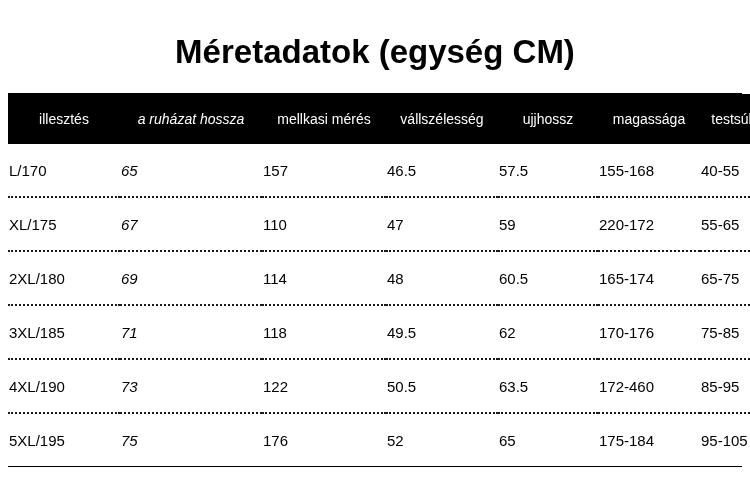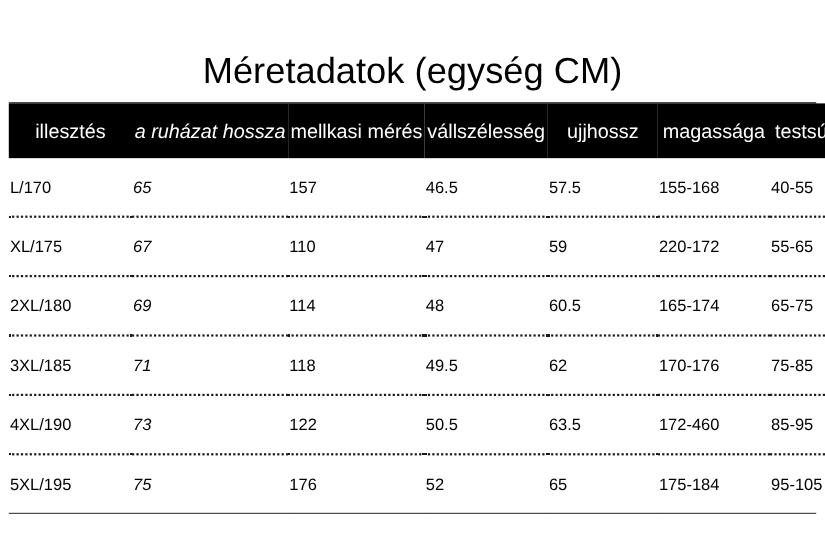--- a/index.html
+++ b/index.html
@@ -15,24 +15,24 @@
   }
   .page {
     position: relative;
     width: 750px;
     height: 498px;
     box-sizing: border-box;
   }
   .title {
     text-align: center;
     font-size: 33px;
-    font-weight: normal;
+    font-weight: bold;
     color: #000000;
     letter-spacing: 0px;
-    padding-top: 44px;
+    padding-top: 32px;
     padding-bottom: 16px;
     line-height: 40px;
   }
   .table-wrap {
     position: absolute;
     left: 8px;
     top: 93px;
     width: 734px;
     border-top: 1px solid #000000;
     border-bottom: 1px solid #000000;
@@ -41,21 +41,21 @@
   table.size-table {
     width: 734px;
     border-collapse: collapse;
     table-layout: fixed;
   }
   table.size-table thead tr {
     background: #000000;
   }
   table.size-table thead th {
     color: #ffffff;
-    font-size: 18px;
+    font-size: 14px;
     font-weight: normal;
     text-align: center;
     height: 50px;
     vertical-align: middle;
     padding: 0 2px;
     white-space: nowrap;
   }
   table.size-table tbody td {
     text-align: left;
     font-size: 15px;

